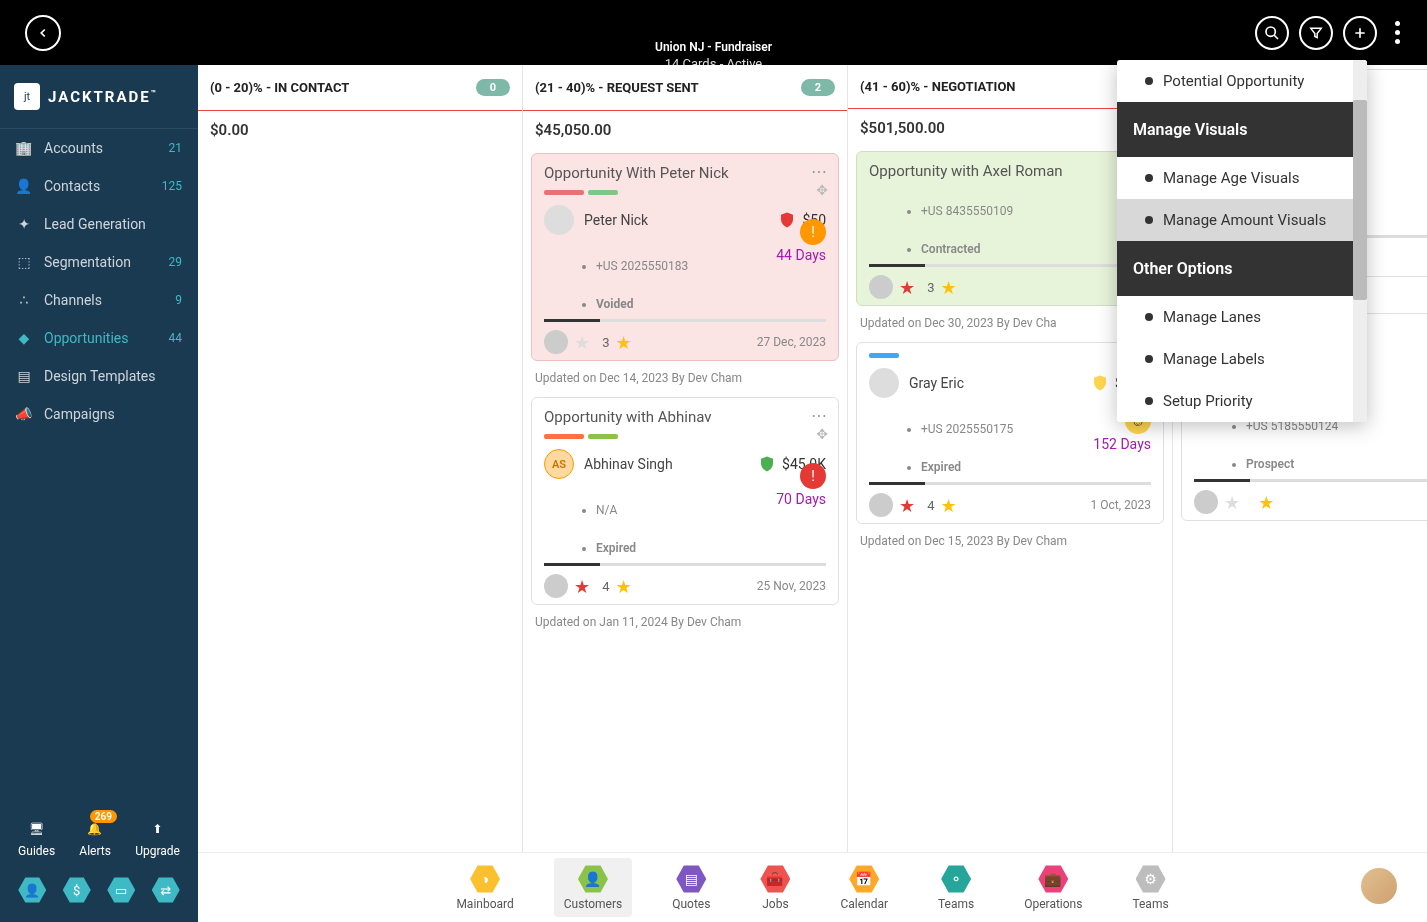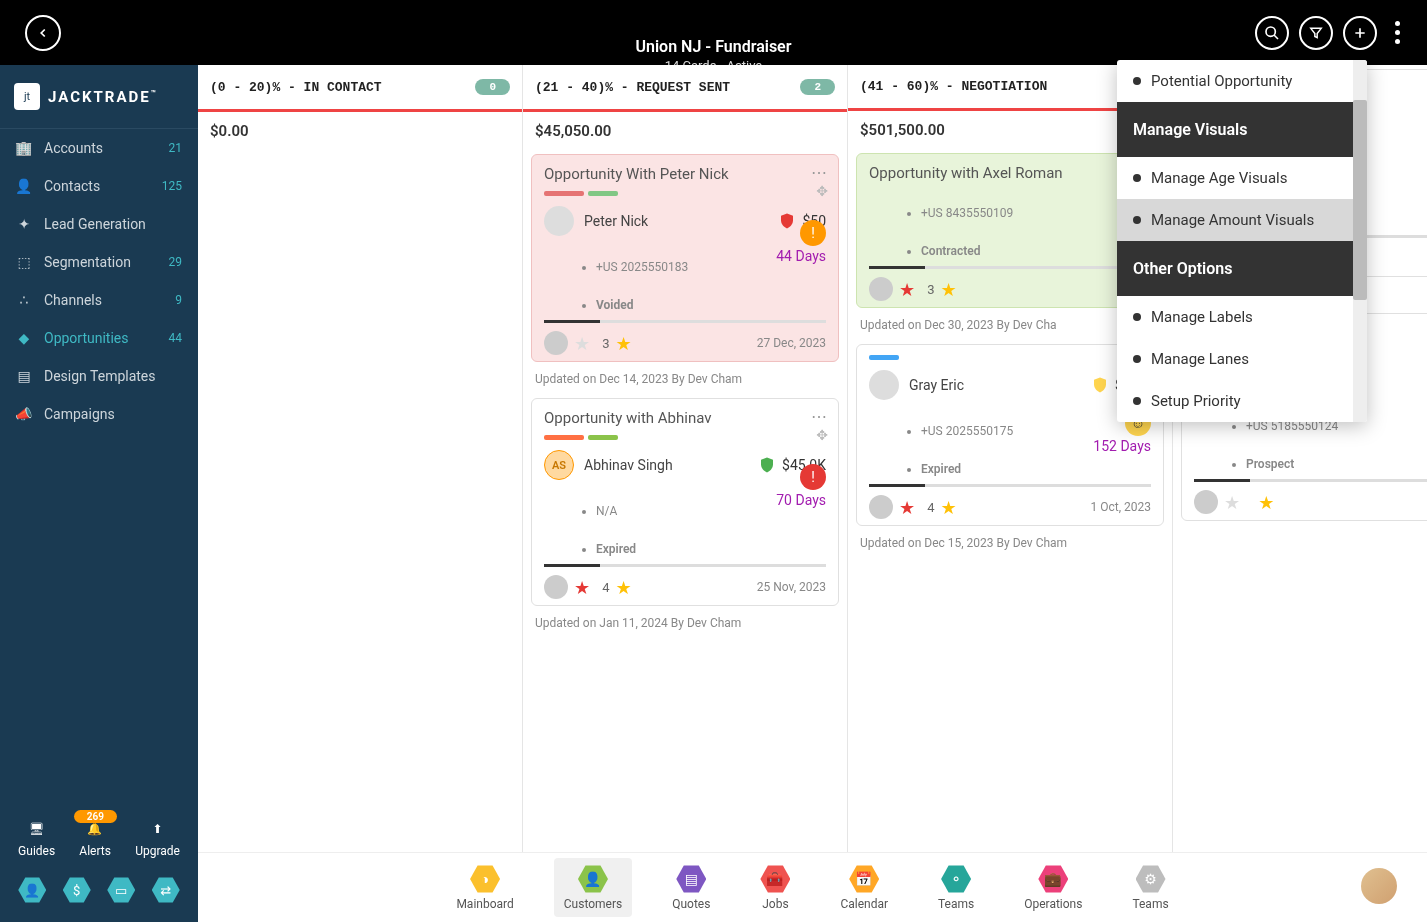--- a/index.html
+++ b/index.html
@@ -2,21 +2,21 @@
 <html><head>
 <meta charset="utf-8">
 <style>
 * { box-sizing: border-box; margin: 0; padding: 0; }
 body { font-family: -apple-system, BlinkMacSystemFont, "Segoe UI", Roboto, Arial, sans-serif; font-size: 14px; color: #333; background: #fff; overflow: hidden; width: 1427px; height: 922px; position: relative; }
 
 
 .header { background: #000; color: #fff; height: 65px; display: flex; align-items: center; padding: 0 20px; position: relative; }
 .back-btn { width: 36px; height: 36px; border: 2px solid #fff; border-radius: 50%; display: flex; align-items: center; justify-content: center; cursor: pointer; position: absolute; left: 25px; }
 .header-center { flex: 1; text-align: center; }
-.header-title { font-size: 16px; font-weight: 600; margin-top: 45px; }
+.header-title { font-size: 12px; font-weight: 600; margin-top: 45px; }
 .header-sub { font-size: 13px; margin-top: 2px; color: #ddd; }
 .header-right { position: absolute; right: 20px; display: flex; gap: 10px; align-items: center; }
 .hdr-icon { width: 34px; height: 34px; border: 2px solid #fff; border-radius: 50%; display: flex; align-items: center; justify-content: center; cursor: pointer; }
 .kebab { width: 20px; display: flex; flex-direction: column; gap: 4px; align-items: center; cursor: pointer; padding: 8px 4px; }
 .kebab span { width: 5px; height: 5px; background: #fff; border-radius: 50%; }
 
 
 .sidebar { position: absolute; left: 0; top: 65px; bottom: 0; width: 198px; background: #1a3a52; color: #cdd5db; display: flex; flex-direction: column; }
 .brand { padding: 18px 14px; display: flex; align-items: center; gap: 8px; border-bottom: 1px solid #2a4a62; }
 .brand-logo { width: 26px; height: 27px; background: #fff; border-radius: 4px; display: flex; align-items: center; justify-content: center; color: #1a3a52; font-weight: 400; font-size: 11px; }
@@ -25,28 +25,28 @@
 .nav { flex: 1; }
 .nav-item { padding: 11px 16px; display: flex; align-items: center; gap: 12px; cursor: pointer; font-size: 14px; }
 .nav-item.active { color: #3fb9c4; }
 .nav-icon { width: 16px; height: 16px; display: flex; align-items: center; justify-content: center; font-size: 14px; }
 .nav-label { flex: 1; }
 .nav-count { font-size: 12px; color: #3fb9c4; }
 .sidebar-bottom { padding: 10px 0; }
 .sb-row1 { display: flex; justify-content: space-around; padding: 10px 6px; }
 .sb-btn { display: flex; flex-direction: column; align-items: center; gap: 4px; cursor: pointer; color: #fff; font-size: 12px; position: relative; }
 .sb-btn-icon { width: 22px; height: 22px; display: flex; align-items: center; justify-content: center; }
-.badge { position: absolute; top: -8px; right: -6px; background: #ff9800; color: #fff; font-size: 10px; padding: 1px 13px; border-radius: 8px; font-weight: 600; }
+.badge { position: absolute; top: -8px; right: -6px; background: #ff9800; color: #fff; font-size: 10px; padding: 1px 5px; border-radius: 8px; font-weight: 600; }
 .sb-row2 { display: flex; justify-content: space-around; padding: 8px 10px; }
 .hex { width: 28px; height: 28px; background: #3fb9c4; clip-path: polygon(25% 5%, 75% 5%, 100% 50%, 75% 95%, 25% 95%, 0% 50%); display: flex; align-items: center; justify-content: center; color: #fff; cursor: pointer; font-size: 13px; }
 
 
 .board { position: absolute; left: 198px; top: 65px; right: 0; bottom: 70px; display: flex; overflow-x: auto; background: #fff; }
 .lane { min-width: 325px; width: 325px; border-right: 1px solid #e5e5e5; display: flex; flex-direction: column; }
-.lane-head { padding: 14px 12px; display: flex; align-items: center; justify-content: space-between; border-bottom: 3px solid #ef4444; font-family: Liberation Mono, monospace; }
+.lane-head { padding: 14px 12px; display: flex; align-items: center; justify-content: space-between; border-bottom: 1px solid #ef4444; }
 .lane-title { font-size: 13px; font-weight: 700; color: #222; }
 .pill { background: #7eb8a6; color: #fff; font-size: 11px; font-weight: 700; padding: 2px 14px; border-radius: 10px; }
 .lane-total { padding: 10px 12px; font-size: 15px; font-weight: 600; color: #333; }
 .lane-body { flex: 1; overflow-y: auto; padding: 4px 8px; }
 
 .card { background: #fff; border: 1px solid #e0e0e0; border-radius: 6px; padding: 10px 12px 6px; margin-bottom: 6px; position: relative; }
 .card.pink { background: #fbe4e4; border-color: #f0c0c0; }
 .card.green { background: #e8f4da; border-color: #cde4b0; }
 .card-title { font-size: 15px; color: #555; margin-bottom: 8px; padding-right: 30px; }
 .card-dots { position: absolute; top: 8px; right: 10px; color: #999; cursor: pointer; font-size: 16px; letter-spacing: 1px; }
@@ -80,21 +80,21 @@
 .star { font-size: 18px; }
 .star.grey { color: #ddd; }
 .star.red { color: #e53935; }
 .star.filled { color: #ffc107; }
 .rating-num { font-size: 13px; color: #666; margin-left: 6px; }
 .footer-date { font-size: 12px; color: #888; }
 .updated-txt { font-size: 12px; color: #888; padding: 4px 4px 12px; }
 
 
 .dropdown { position: absolute; top: 60px; right: 60px; width: 250px; background: #fff; box-shadow: 0 4px 20px rgba(0,0,0,0.25); border-radius: 3px; z-index: 100; overflow: hidden; }
-.dd-item { padding: 12px 16px; display: flex; align-items: center; gap: 10px; cursor: pointer; font-size: 15px; color: #333; }
+.dd-item { padding: 12px 28px; display: flex; align-items: center; gap: 10px; cursor: pointer; font-size: 15px; color: #333; }
 .dd-item.highlight { background: #d8d8d8; }
 .dd-header { background: #333; color: #fff; padding: 18px 16px; font-size: 16px; font-weight: 600; }
 .dd-dot { width: 8px; height: 8px; border-radius: 50%; background: #333; }
 .dd-scroll { position: absolute; right: 0; top: 0; bottom: 0; width: 14px; background: #eee; }
 .dd-thumb { position: absolute; right: 0; top: 40px; width: 14px; height: 200px; background: #bbb; border-radius: 2px; }
 
 
 .bottom-nav { position: absolute; left: 198px; right: 0; bottom: 0; height: 70px; background: #fff; border-top: 1px solid #eee; display: flex; align-items: center; justify-content: center; gap: 30px; }
 .bn-item { display: flex; flex-direction: column; align-items: center; gap: 3px; cursor: pointer; padding: 6px 10px; }
 .bn-item.active { background: #f0f0f0; border-radius: 4px; }
@@ -483,25 +483,25 @@
       <span class="dd-dot"></span>
       <span>Manage Age Visuals</span>
     </div>
     <div class="dd-item highlight">
       <span class="dd-dot"></span>
       <span>Manage Amount Visuals</span>
     </div>
     <div class="dd-header">Other Options</div>
     <div class="dd-item">
       <span class="dd-dot"></span>
-      <span>Manage Labels</span>
+      <span>Manage Lanes</span>
     </div>
     <div class="dd-item">
       <span class="dd-dot"></span>
-      <span>Manage Lanes</span>
+      <span>Manage Labels</span>
     </div>
     <div class="dd-item">
       <span class="dd-dot"></span>
       <span>Setup Priority</span>
     </div>
     <div class="dd-scroll">
       <div class="dd-thumb"></div>
     </div>
 </div>
 

